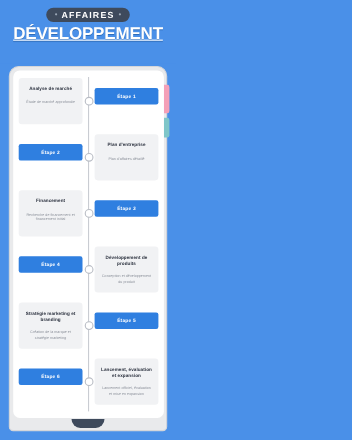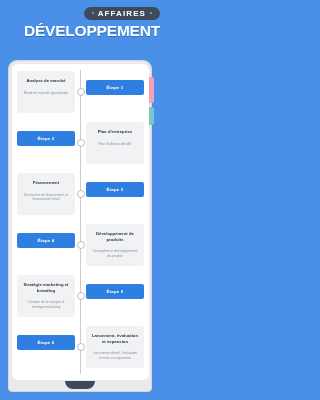--- a/index.html
+++ b/index.html
@@ -7,21 +7,21 @@
   body {
     font-family:"Liberation Sans", sans-serif;
     background:#4a90e8;
     position:relative;
   }
 
   
   .header {
     position:absolute; left:0; top:0; width:160px; height:58px;
     background:#4a90e8;
-    display:flex; flex-direction:column; align-items:flex-end;
+    display:flex; flex-direction:column; align-items:center;
     padding-top:7px;
     overflow:hidden;
   }
   .badge {
     display:flex; align-items:center; justify-content:center; gap:4px;
     background:#3e4a5c;
     border-radius:9px;
     padding:2px 8px 3px 8px;
     height:13px;
   }
@@ -39,20 +39,21 @@
   }
   .title-1 {
     color:#ffffff;
     font-size:15.5px;
     font-weight:bold;
     letter-spacing:-0.2px;
     line-height:17px;
     margin-top:2px;
     white-space:nowrap;
     text-shadow:0 1px 0 #2f6db8;
+    text-decoration:underline;
   }
   .title-2 {
     color:#f4a0b8;
     font-size:19px;
     font-weight:bold;
     letter-spacing:0.3px;
     line-height:20px;
     margin-top:-1px;
     white-space:nowrap;
     text-shadow:0 1px 0 #2f6db8;

